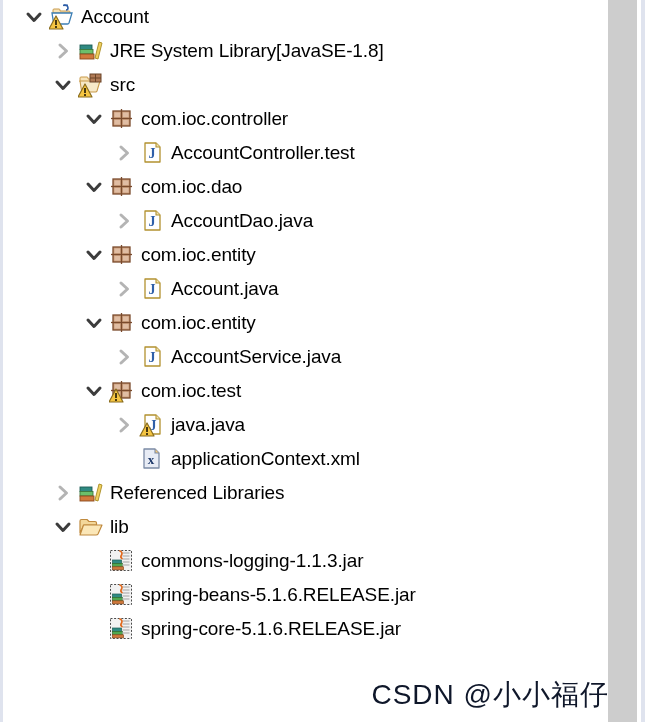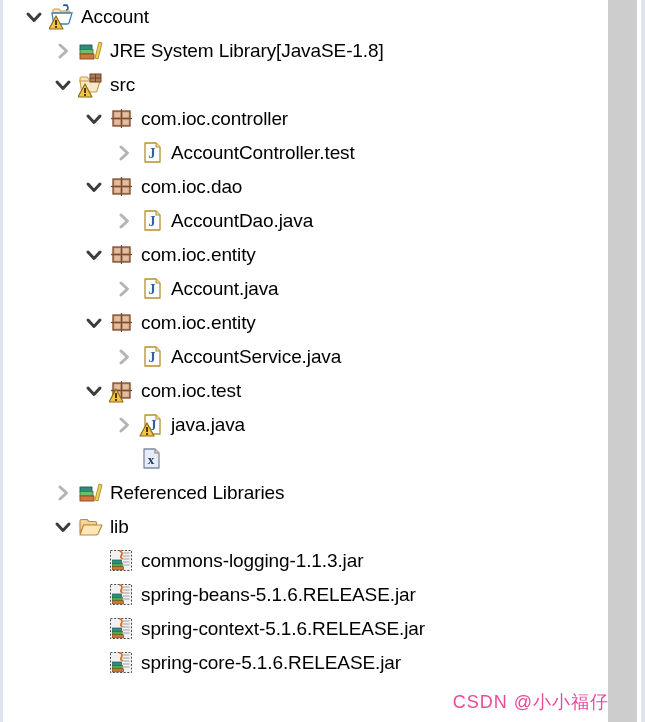--- a/index.html
+++ b/index.html
@@ -92,22 +92,22 @@
   .ind-0 { padding-left: 18px; }
   .ind-1 { padding-left: 47px; }
   .ind-2 { padding-left: 78px; text-align: center; }
   .ind-3 { padding-left: 108px; }
 
   
   #watermark {
     position: absolute;
     right: 36px;
     bottom: 8px;
-    font-size: 18px;
-    color: #ec4899;
+    font-size: 28px;
+    color: #0f172a;
     font-family: "Liberation Sans", sans-serif;
     letter-spacing: 1px;
     pointer-events: none;
     white-space: nowrap;
   }
 </style>
 </head>
 <body>
 
 <div id="panel">
@@ -357,20 +357,21 @@
       </div>
       <div class="row ind-3">
         <span class="twisty"></span>
         <span class="icon">
           <svg width="26" height="26" viewBox="0 0 26 26">
             <path d="M5 3 L16 3 L20 7 L20 22 L5 22 Z" fill="#e8ecf5" stroke="#7b8aa5" stroke-width="1.3" stroke-linejoin="round"></path>
             <path d="M16 3 L16 7 L20 7" fill="#f5c97a" stroke="#7b8aa5" stroke-width="1.1"></path>
             <text x="12" y="18" font-family="Liberation Serif, serif" font-size="13" font-weight="bold" fill="#1f3a6b" text-anchor="middle">x</text>
           </svg>
         </span>
+        <span class="label">applicationContext.xml</span>
       </div>
       <div class="row ind-1">
         <span class="twisty">
           <svg width="20" height="20" viewBox="0 0 20 20">
             <path d="M7 4 L13.5 10 L7 16" fill="none" stroke="#b4b4b4" stroke-width="3" stroke-linecap="round" stroke-linejoin="round"></path>
           </svg>
         </span>
         <span class="icon">
           <svg width="26" height="26" viewBox="0 0 26 26">
             <rect x="2" y="7" width="12" height="4.5" fill="#2f8a82" stroke="#1d5c56" stroke-width="0.9"></rect>
@@ -446,40 +447,20 @@
             <g opacity="0.9">
               <rect x="13.5" y="4" width="7" height="2" fill="#c6c6c6"></rect>
               <rect x="13.5" y="7" width="7" height="2" fill="#c6c6c6"></rect>
               <rect x="13.5" y="10" width="7" height="2" fill="#c6c6c6"></rect>
               <rect x="13.5" y="13" width="7" height="2" fill="#c6c6c6"></rect>
               <rect x="13.5" y="16" width="7" height="2" fill="#c6c6c6"></rect>
             </g>
             <path d="M11 3 Q14 4.5 12.5 7 Q11 9.2 13 10.6" fill="none" stroke="#e06a1f" stroke-width="1.7" stroke-linecap="round"></path>
           </svg>
         </span>
-        <span class="label">spring-context-5.1.6.RELEASE.jar</span>
-      </div>
-      <div class="row ind-2">
-        <span class="twisty"></span>
-        <span class="icon">
-          <svg width="26" height="26" viewBox="0 0 26 26">
-            <rect x="1.5" y="2.5" width="21" height="20" fill="#f2f2f2" stroke="#4a4a4a" stroke-width="1" stroke-dasharray="2,1.6"></rect>
-            <rect x="3.5" y="12" width="9" height="3.4" fill="#2f8a82" stroke="#1d5c56" stroke-width="0.7"></rect>
-            <rect x="3.5" y="15.4" width="10" height="3.4" fill="#4fa84f" stroke="#2f6b2f" stroke-width="0.7"></rect>
-            <rect x="3.5" y="18.8" width="11" height="3" fill="#d0793c" stroke="#8a4a1c" stroke-width="0.7"></rect>
-            <g opacity="0.9">
-              <rect x="13.5" y="4" width="7" height="2" fill="#c6c6c6"></rect>
-              <rect x="13.5" y="7" width="7" height="2" fill="#c6c6c6"></rect>
-              <rect x="13.5" y="10" width="7" height="2" fill="#c6c6c6"></rect>
-              <rect x="13.5" y="13" width="7" height="2" fill="#c6c6c6"></rect>
-              <rect x="13.5" y="16" width="7" height="2" fill="#c6c6c6"></rect>
-            </g>
-            <path d="M11 3 Q14 4.5 12.5 7 Q11 9.2 13 10.6" fill="none" stroke="#e06a1f" stroke-width="1.7" stroke-linecap="round"></path>
-          </svg>
-        </span>
         <span class="label">spring-core-5.1.6.RELEASE.jar</span>
       </div>
     </div>
 
   <div id="scrollbar">
     <div id="scrollbar-thumb"></div>
   </div>
 
   <div class="edge-border-right"></div>
 

